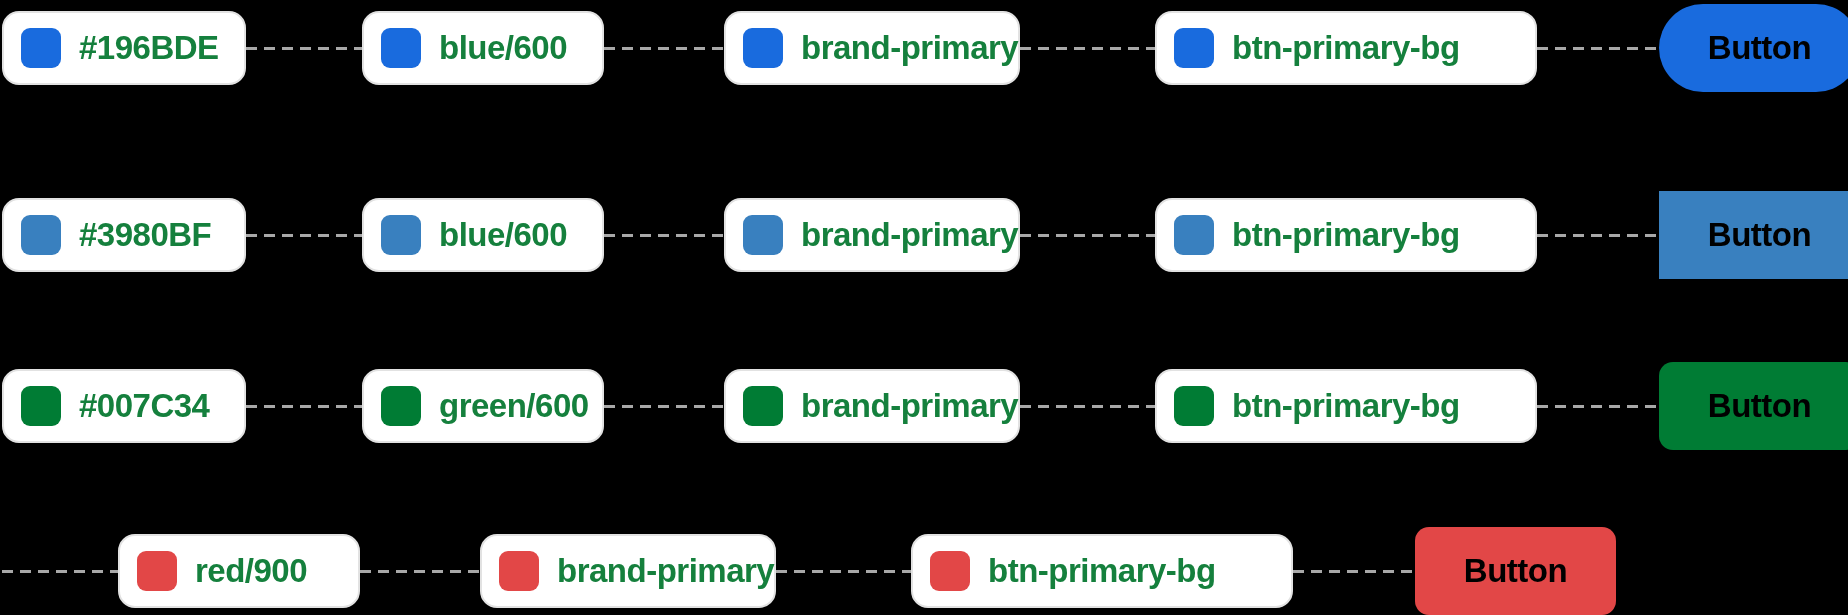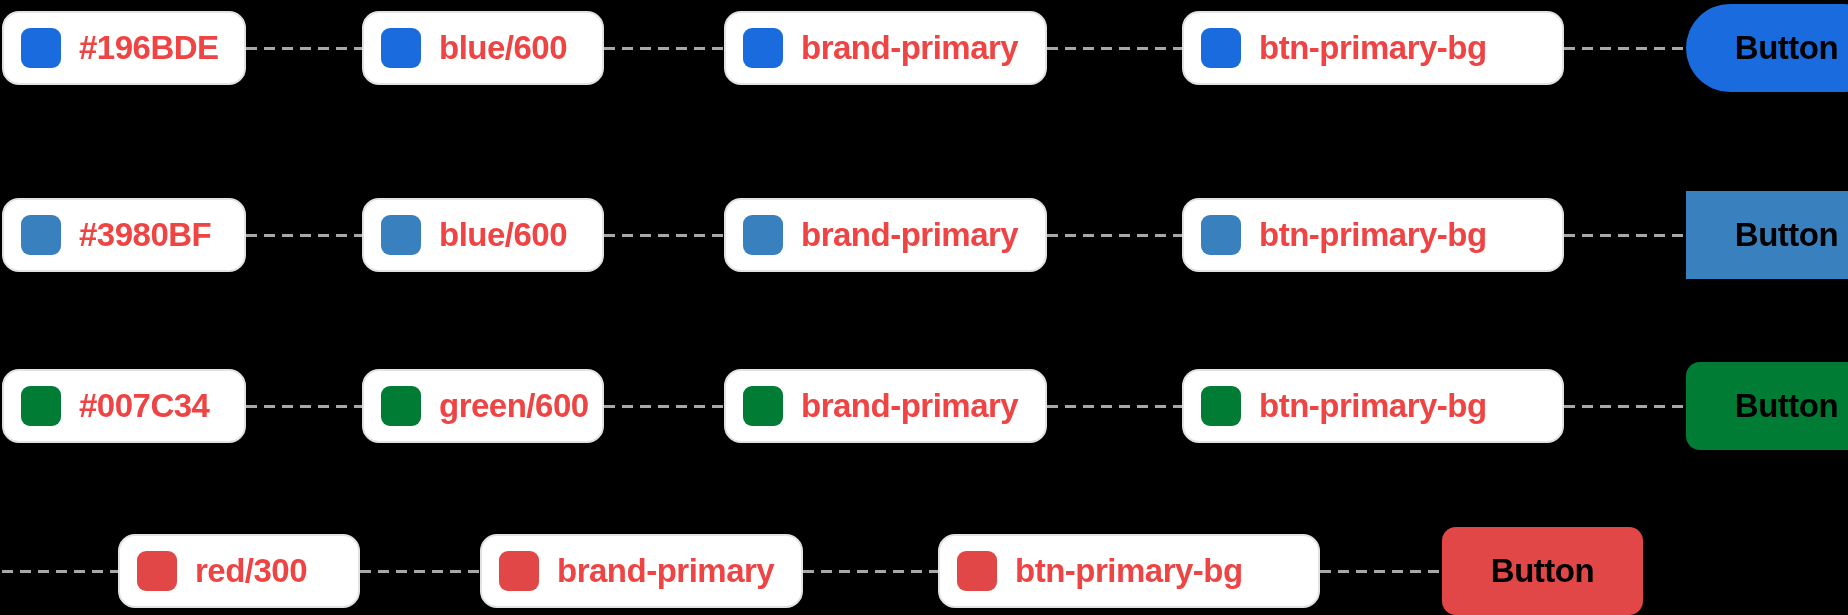--- a/index.html
+++ b/index.html
@@ -18,29 +18,29 @@
   .r0{top:1px}.r1{top:188px}.r2{top:359px}.r3{top:524px}
   .card{
     box-sizing:border-box;
     height:74px;
     background:#ffffff;
     border:2px solid #e2e2e2;
     border-radius:17px;
     display:flex;align-items:center;
     flex:none;
   }
-  .c1{width:244px}.c2{width:242px}.c3{width:323px}.c4{width:382px}
+  .c1{width:244px}.c2{width:242px}.c3{width:296px}.c4{width:382px}
   .swatch{
     flex:none;
     width:40px;height:40px;
     border-radius:9px;
     margin-left:17px;margin-right:18px;
   }
   .tlabel{
-    font-size:33px;font-weight:700;color:#ef4444;
+    font-size:33px;font-weight:700;color:#15803d;
     letter-spacing:-0.5px;white-space:nowrap;
   }
   .connector{
     flex:none;height:3px;
     background-image:repeating-linear-gradient(90deg, var(--dash-color,#a8a8a8) 0 11px, transparent 11px 18px);
   }
   .g1{width:116px}.g2{width:120px}.g3{width:135px}.g4{width:122px}
   .button{
     flex:none;
     width:201px;height:88px;
@@ -126,21 +126,21 @@
       <span class="tlabel">btn-primary-bg</span>
     </div>
     <div class="connector g4"></div>
     <div class="button shape-rounded" style="background: rgb(0, 124, 52);">Button</div>
   </div>
 
   <div class="row r3">
     <div class="connector g1"></div>
     <div class="card c2">
       <span class="swatch" style="background: rgb(226, 71, 71);"></span>
-      <span class="tlabel">red/300</span>
+      <span class="tlabel">red/900</span>
     </div>
     <div class="connector g2"></div>
     <div class="card c3">
       <span class="swatch" style="background: rgb(226, 71, 71);"></span>
       <span class="tlabel">brand-primary</span>
     </div>
     <div class="connector g3"></div>
     <div class="card c4">
       <span class="swatch" style="background: rgb(226, 71, 71);"></span>
       <span class="tlabel">btn-primary-bg</span>

